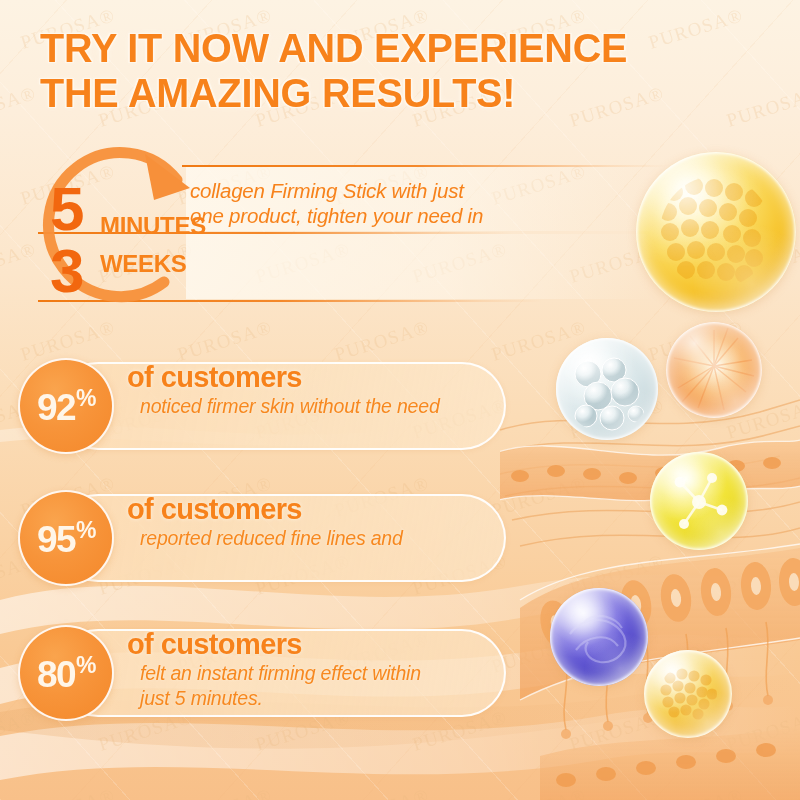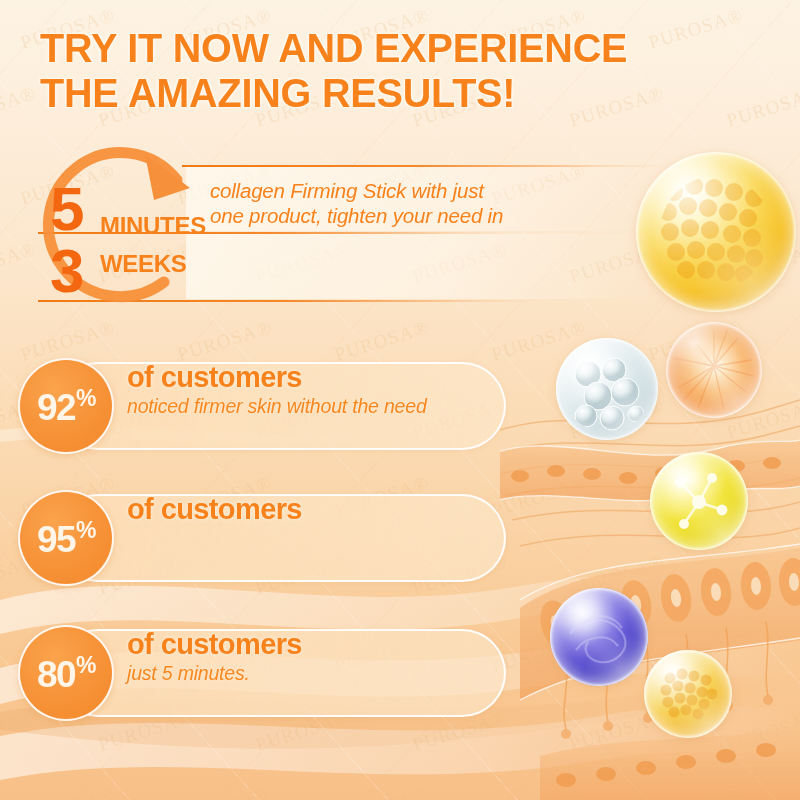--- a/index.html
+++ b/index.html
@@ -104,21 +104,21 @@
   }
   .band.b1 { top:27px; width:470px; height:64px; }
   .band.b2 { top:94px; width:470px; height:65px; }
 
   .lineTxt {
     position:absolute;
     font-style:italic; color:#f7821b;
     font-size:20.5px; line-height:1.22;
     letter-spacing:-.2px; white-space:nowrap;
   }
-  .lineTxt.t1 { left:210px; top:38px; }
+  .lineTxt.t1 { left:190px; top:38px; }
   .lineTxt.t2 { left:202px; top:117px; }
 
   
   .statRow { position:absolute; left:10px; width:500px; height:96px; }
   .statRow.s1 { top:358px; }
   .statRow.s2 { top:490px; }
   .statRow.s3 { top:625px; }
 
   .pill {
     position:absolute; left:44px; top:4px;
@@ -149,20 +149,21 @@
   .statHead {
     font-weight:bold; color:#f7821b;
     font-size:29px; line-height:1.05; letter-spacing:-.6px;
     text-shadow:0 0 4px rgba(255,250,240,.75);
   }
   .statBody {
     font-style:italic; color:#f7881f;
     font-size:19.5px; line-height:1.24; letter-spacing:-.2px;
     margin-top:2px;
     text-shadow:0 0 3px rgba(255,250,240,.55);
+    margin-left:13px;
   }
 
   
   .sphere { position:absolute; border-radius:50%; }
   .gloss {
     position:absolute; inset:0; border-radius:50%;
     background:
       radial-gradient(circle at 30% 22%, rgba(255,255,255,.78) 0%, rgba(255,255,255,.20) 26%, rgba(255,255,255,0) 48%),
       radial-gradient(circle at 72% 82%, rgba(255,255,255,.34) 0%, rgba(255,255,255,0) 34%);
   }
@@ -575,33 +576,35 @@
     <div class="pill"></div>
     <div class="badge">
       <div class="pct">
         <span>95</span>
         <span class="sign">%</span>
       </div>
     </div>
     <div class="statText">
       <div class="statHead">of customers</div>
       <div class="statBody">
+        <div>reported reduced fine lines and</div>
       </div>
     </div>
   </div>
 
   <div class="statRow s3">
     <div class="pill"></div>
     <div class="badge">
       <div class="pct">
         <span>80</span>
         <span class="sign">%</span>
       </div>
     </div>
     <div class="statText">
       <div class="statHead">of customers</div>
       <div class="statBody">
+        <div>felt an instant firming effect within</div>
         <div>just 5 minutes.</div>
       </div>
     </div>
   </div>
 
 </div>
 
 </body></html>

